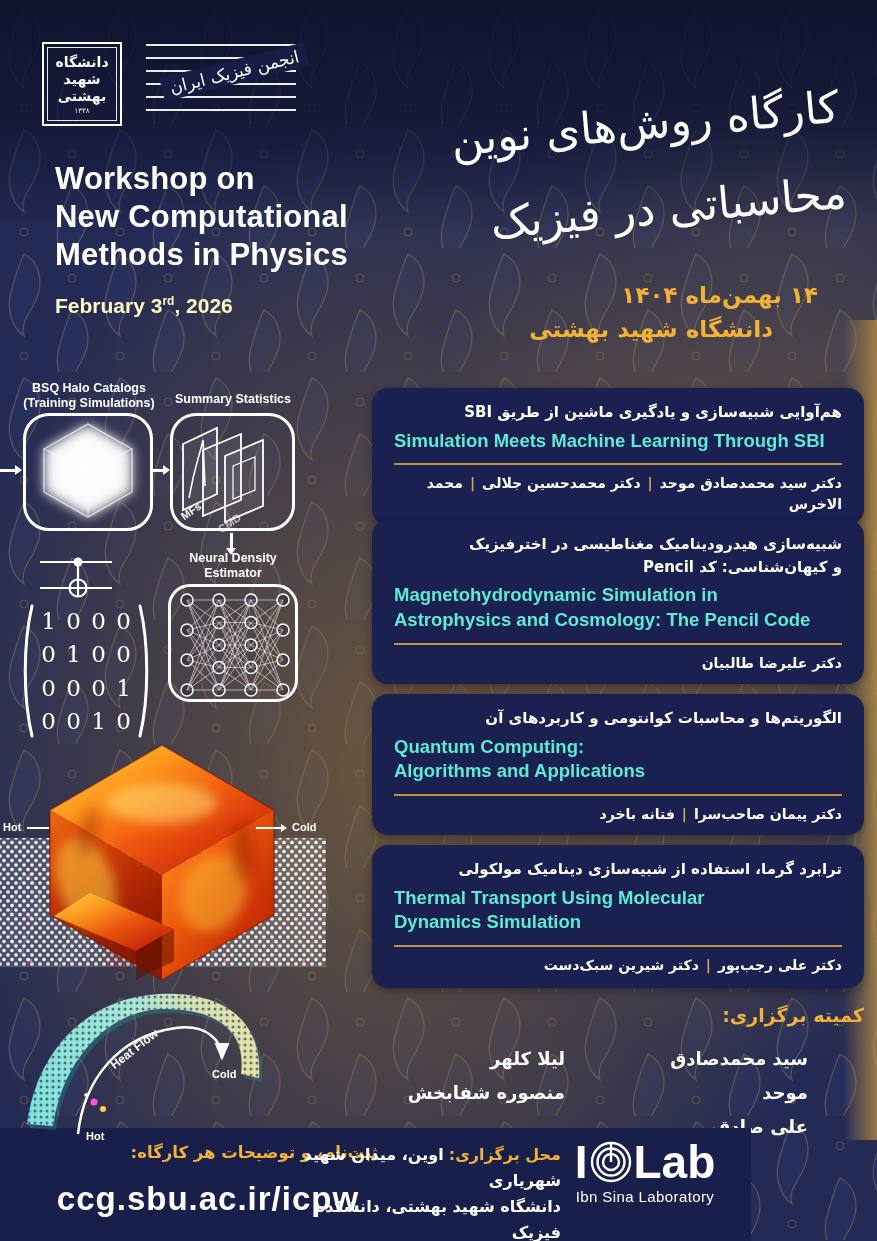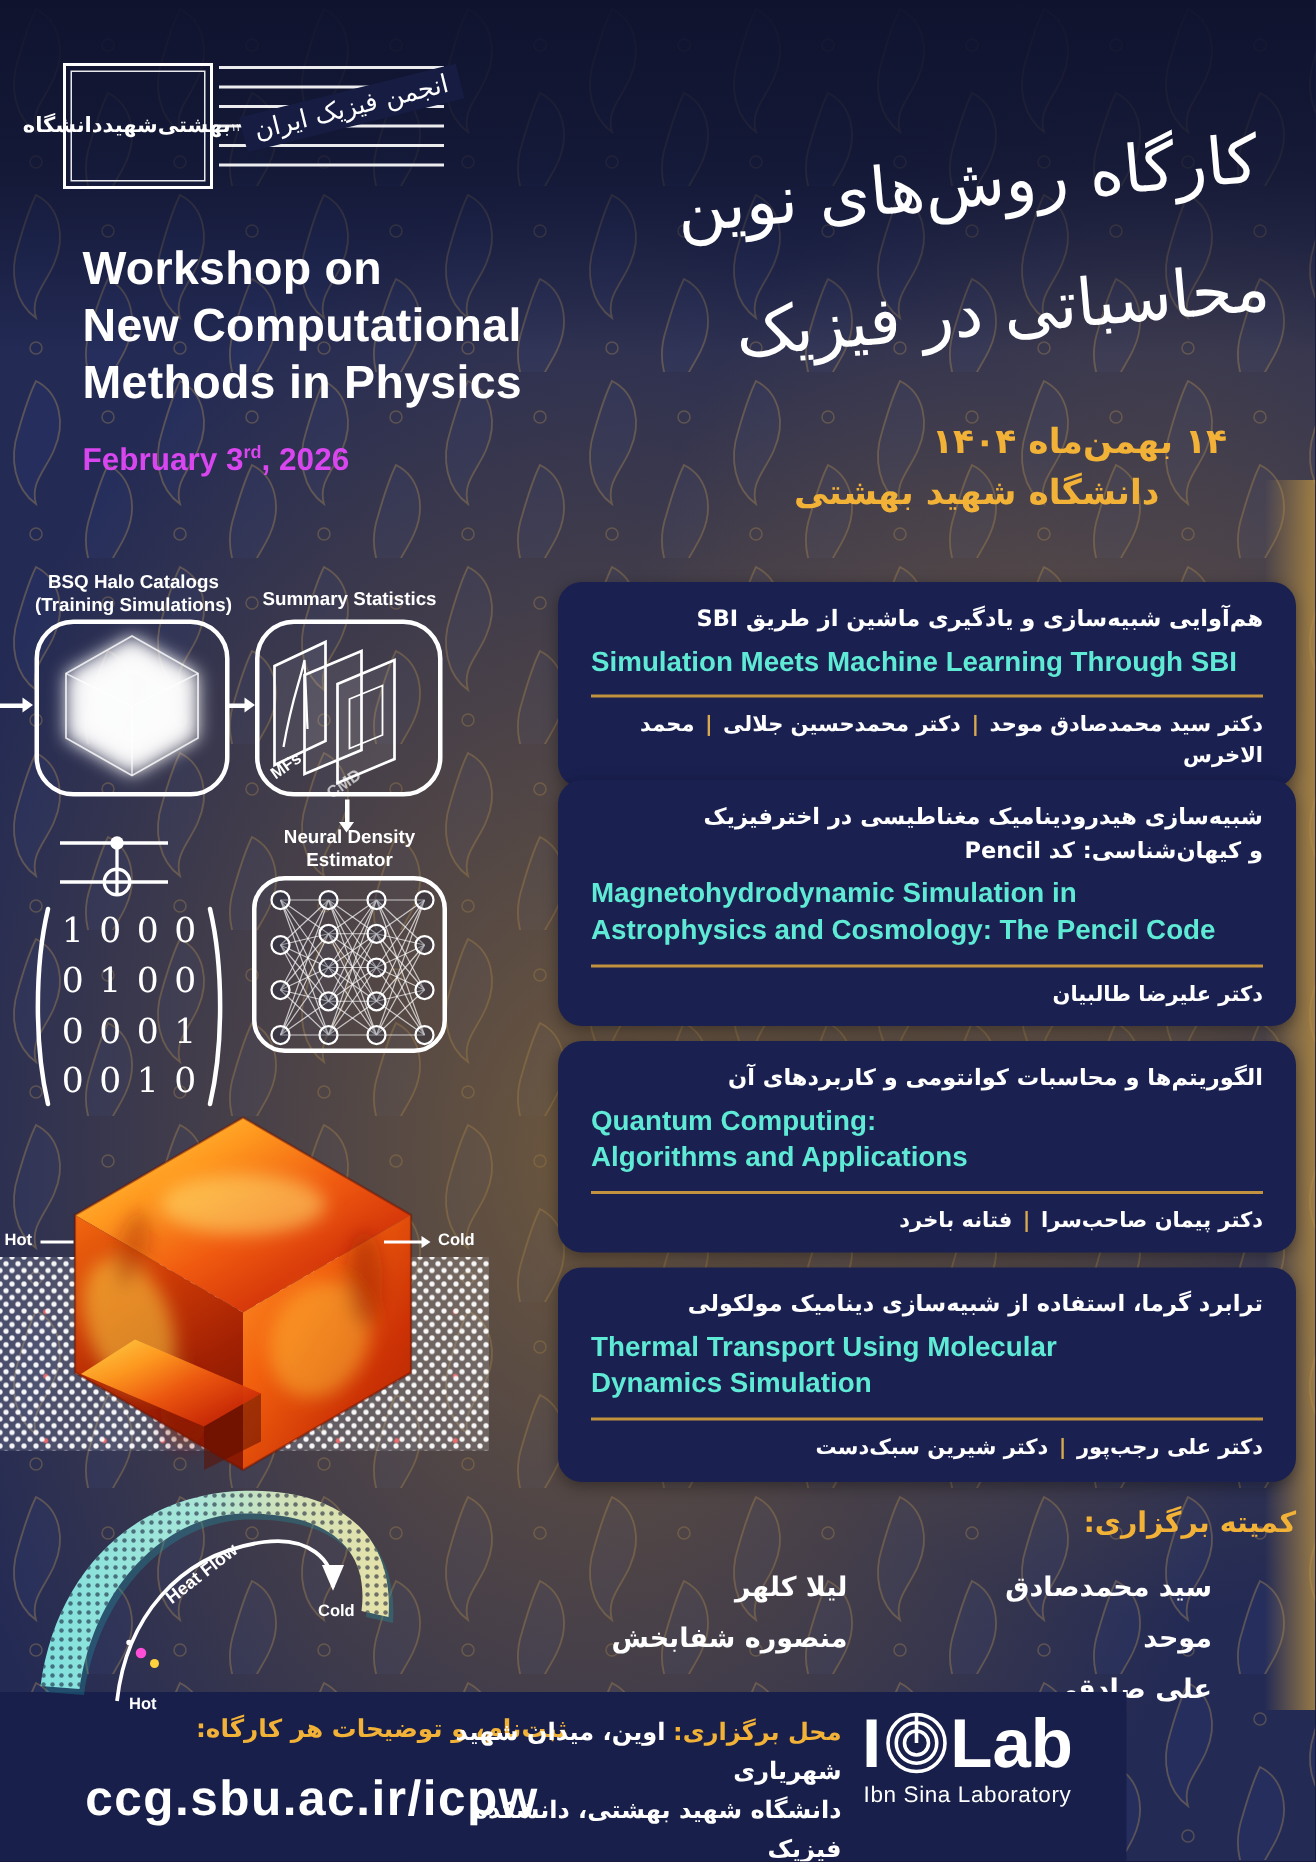--- a/index.html
+++ b/index.html
@@ -6,32 +6,32 @@
   .poster{position:relative;width:877px;height:1241px;overflow:hidden;
           font-family:"Liberation Sans",sans-serif;background:#232a54;}
   .poster *{box-sizing:border-box;}
   svg{display:block;}
   .abs{position:absolute;}
 
   
   .bg{position:absolute;inset:0;z-index:0;}
 
   
-  .sbu-logo{left:42px;top:42px;width:100px;height:84px;border:2px solid #fff;
-            display:flex;flex-direction:row;align-items:center;justify-content:center;z-index:3;}
+  .sbu-logo{left:42px;top:42px;width:80px;height:84px;border:2px solid #fff;
+            display:flex;flex-direction:column;align-items:center;justify-content:center;z-index:3;}
   .sbu-logo:before{content:"";position:absolute;inset:3px;border:1px solid rgba(255,255,255,.9);}
   .sbu-logo .l{font-family:"DejaVu Sans",sans-serif;color:#fff;font-weight:700;font-size:14px;line-height:17px;}
   .sbu-logo .y{font-family:"DejaVu Sans",sans-serif;color:#fff;font-size:7px;margin-top:2px;}
   .ips-logo{left:146px;top:38px;width:150px;height:80px;z-index:3;}
   .ips-logo .ln{position:absolute;left:0;right:0;height:1.5px;background:rgba(255,255,255,.92);}
   .ips-logo .txt{position:absolute;left:14px;top:22px;font-family:"DejaVu Sans",sans-serif;
                  color:#fff;font-size:17px;transform:rotate(-14deg);background:#161c42;
                  padding:2px 8px;white-space:nowrap;}
   .title-en{left:55px;top:160px;z-index:3;color:#fff;font-size:31px;line-height:38px;font-weight:600;letter-spacing:.2px;}
-  .date-en{left:55px;top:294px;z-index:3;color:#d946ef;font-size:21px;font-weight:700;}
+  .date-en{left:55px;top:294px;z-index:3;color:#fef9c3;font-size:21px;font-weight:700;}
   .date-en sup{font-size:12px;}
   .univ-en{left:55px;top:322px;z-index:3;color:#f2b237;font-size:21px;font-weight:700;}
 
   .title-fa{right:42px;top:64px;z-index:3;text-align:right;direction:rtl;color:#fff;
             font-family:"DejaVu Sans",sans-serif;font-size:44px;line-height:86px;
             transform:rotate(-5deg);transform-origin:right top;}
   .title-fa .l2{padding-left:14px;}
   .date-fa{right:59px;top:282px;z-index:3;direction:rtl;color:#f2b237;
            font-family:"DejaVu Sans",sans-serif;font-size:23px;font-weight:700;}
   .univ-fa{right:104px;top:316px;z-index:3;direction:rtl;color:#f2b237;

